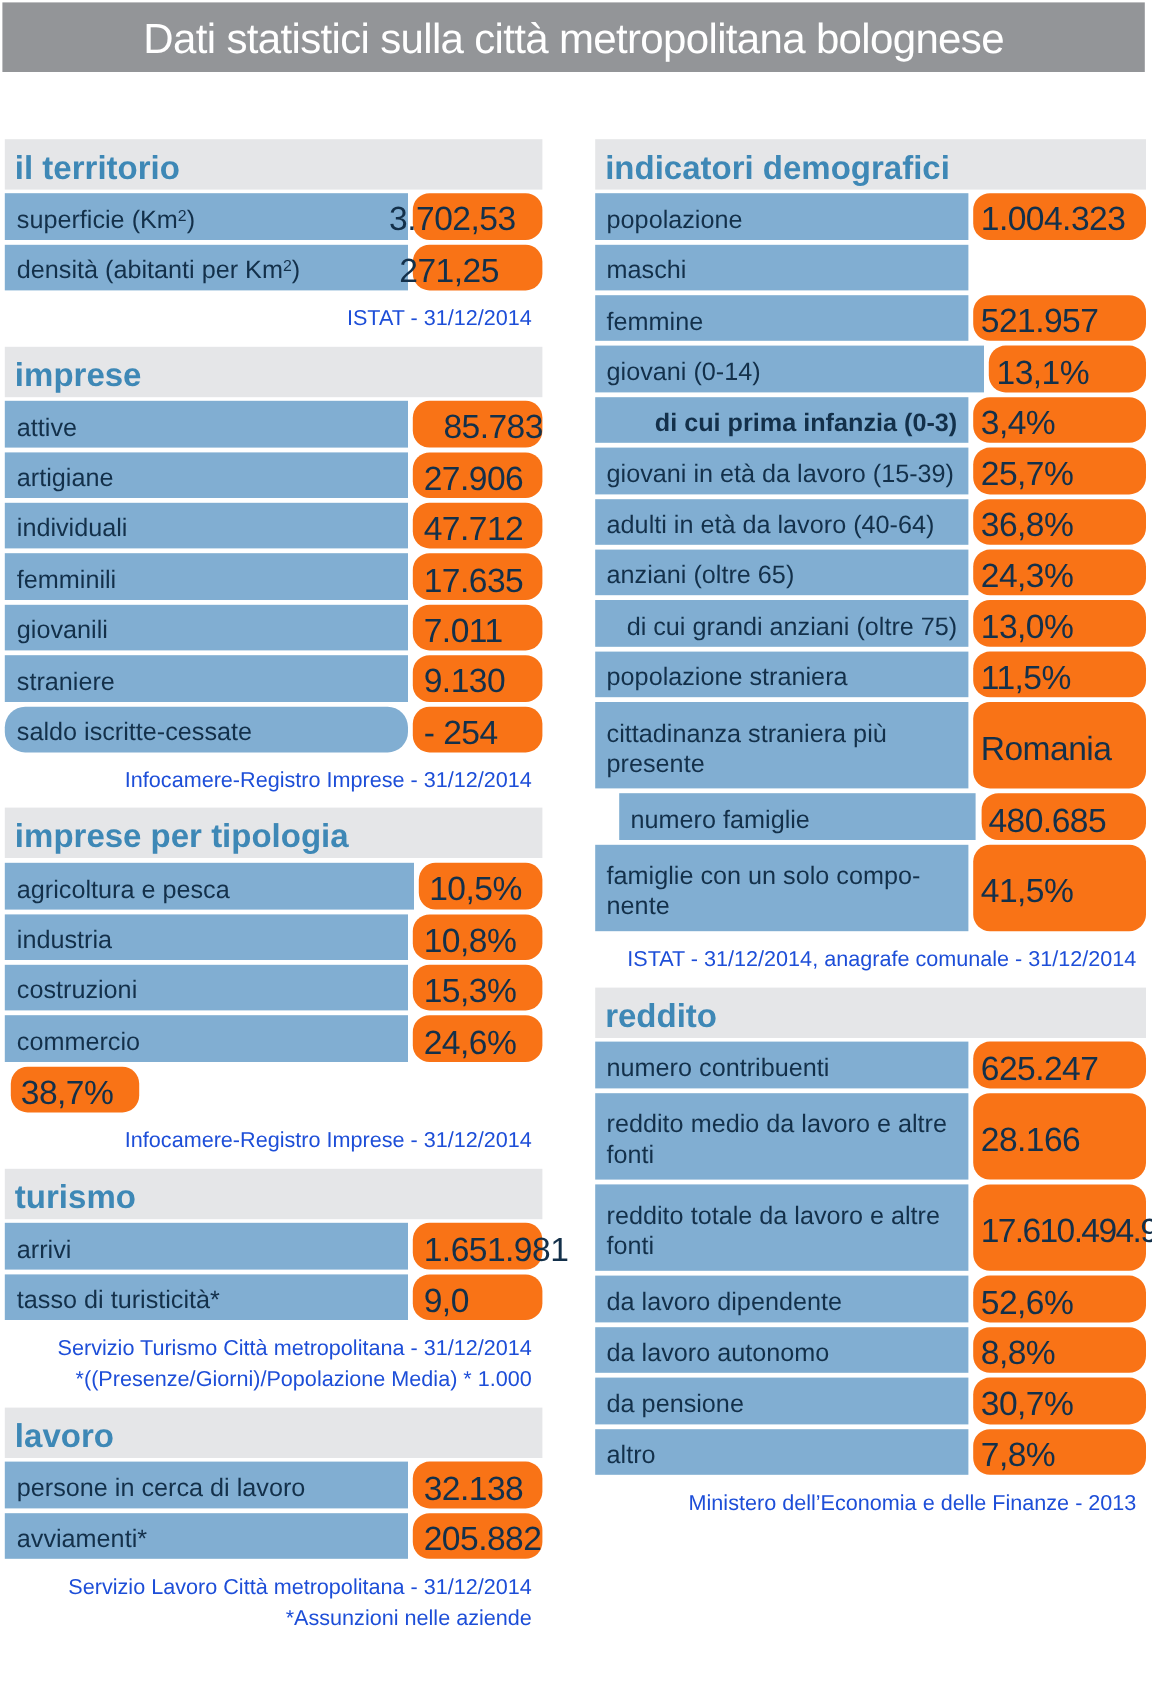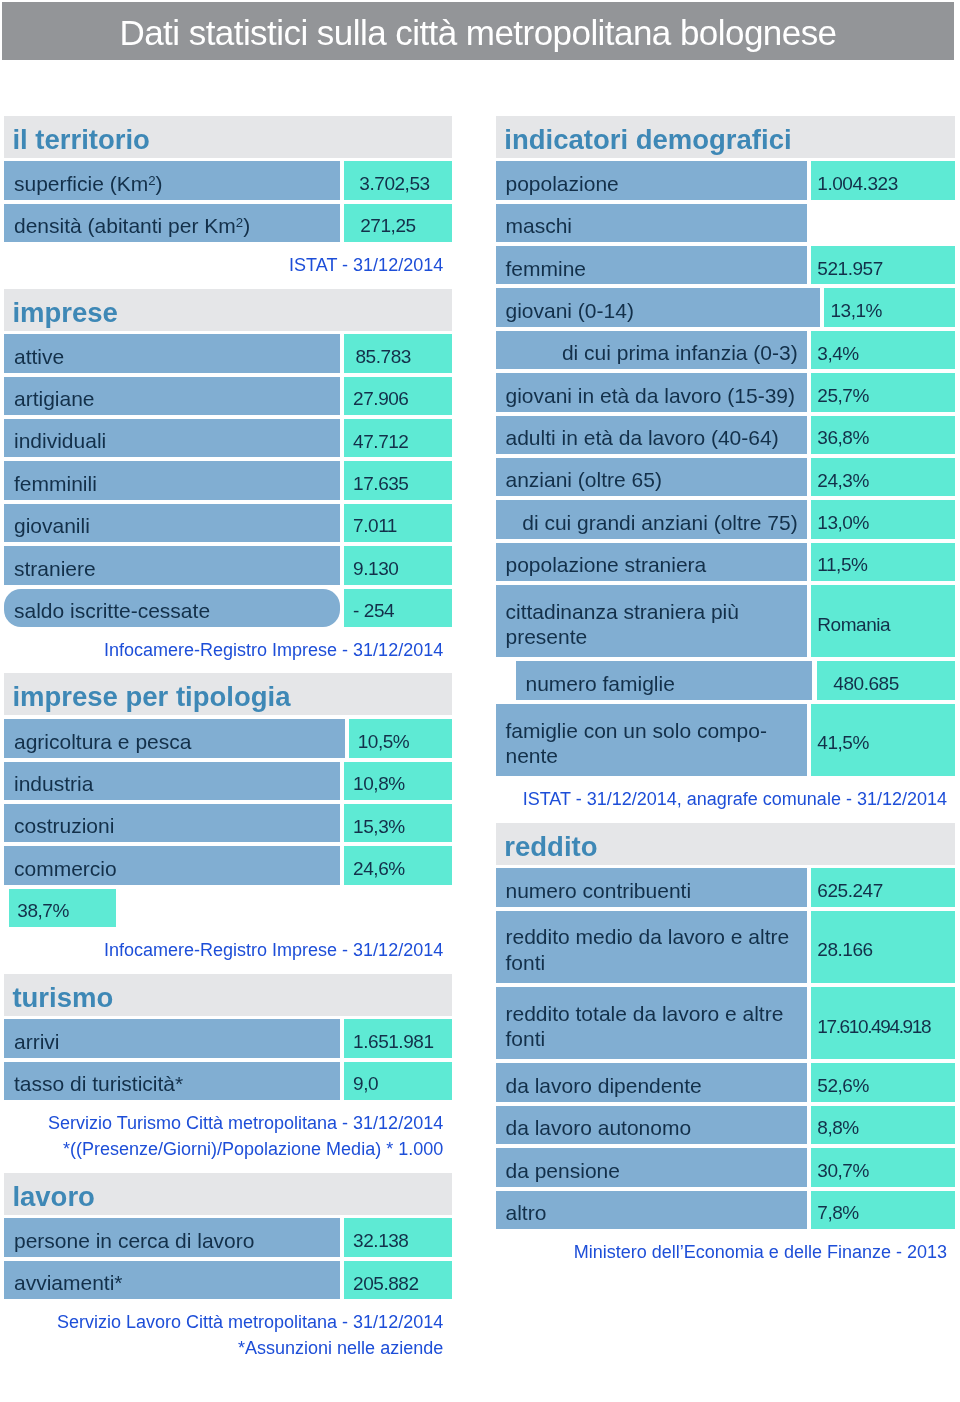--- a/index.html
+++ b/index.html
@@ -15,22 +15,22 @@
   .colL{left:4.4px;width:447.3px;}
   .colR{left:496.3px;width:459.2px;}
 
   .sect{margin:0 0 0 0;}
   .shead{background:#e5e6e8;color:#3e88b6;font-weight:bold;font-size:27.5px;height:42px;line-height:48px;
          padding:0 0 0 8px;box-sizing:border-box;letter-spacing:0px;}
   .rows{margin-top:3.7px;}
   .row{display:flex;height:38.4px;margin-bottom:4px;}
   .k{background:#81aed2;color:#13304a;font-size:21px;display:flex;align-items:center;
      padding:6px 6px 0 10px;box-sizing:border-box;line-height:1.215;}
-  .v{background:#5eead4;color:#13304a;font-size:19px;display:flex;align-items:center;
-     padding:6px 4px 0 9px;box-sizing:border-box;margin-left:4px;letter-spacing:-0.45px;line-height:1.215;}
+  .v{background:#f97316;color:#13304a;font-size:28px;display:flex;align-items:center;
+     padding:6px 4px 0 9px;box-sizing:border-box;margin-left:4px;letter-spacing:-0.45px;line-height:1.215;border-radius:14px;}
   .row.tall{height:72.3px;}
   .row:last-child{margin-bottom:0;}
   .k.r{justify-content:flex-end;padding-right:9px;text-align:right;}
   .v.r{justify-content:flex-end;padding-right:22px;}
   .k .w{display:block;}
   .k sup{font-size:0.63em;vertical-align:baseline;position:relative;top:-0.46em;letter-spacing:0;}
   .src{font-size:18px;color:#1d4ed8;line-height:26.2px;text-align:right;padding:9.8px 8.5px 10.5px 0;}
 </style>
 </head>
 <body>
@@ -60,21 +60,21 @@
           <div>ISTAT - 31/12/2014</div>
         </div>
       </div>
       <div class="sect">
         <div class="shead">imprese</div>
         <div class="rows">
           <div class="row">
             <div class="k" style="width: 335.8px; padding-left: 9.6px;">
               <span class="w">attive</span>
             </div>
-            <div class="v" style="width: 107.2px; margin-left: 4.3px; padding-left: 11px; white-space: nowrap;">85.783</div>
+            <div class="v" style="width: 107.2px; margin-left: 4.3px; padding-left: 25px; white-space: nowrap;">85.783</div>
           </div>
           <div class="row">
             <div class="k" style="width: 335.8px; padding-left: 9.6px;">
               <span class="w">artigiane</span>
             </div>
             <div class="v" style="width: 107.2px; margin-left: 4.3px; padding-left: 8.6px; white-space: nowrap;">27.906</div>
           </div>
           <div class="row">
             <div class="k" style="width: 335.8px; padding-left: 9.6px;">
               <span class="w">individuali</span>
@@ -209,21 +209,21 @@
             </div>
             <div class="v" style="width: 144.2px; margin-left: 4.6px; padding-left: 6px; white-space: nowrap;">521.957</div>
           </div>
           <div class="row">
             <div class="k" style="width: 357px; padding-left: 9.2px; align-items: center;">
               <span class="w">giovani (0-14)</span>
             </div>
             <div class="v" style="width: 144.2px; margin-left: 4.6px; padding-left: 6px; white-space: nowrap;">13,1%</div>
           </div>
           <div class="row">
-            <div class="k r" style="width: 310.4px; padding-left: 17px;">
+            <div class="k r" style="width: 310.4px; padding-left: 17px; font-weight: bold;">
               <span class="w">di cui prima infanzia (0-3)</span>
             </div>
             <div class="v" style="width: 144.2px; margin-left: 4.6px; padding-left: 6px; white-space: nowrap;">3,4%</div>
           </div>
           <div class="row">
             <div class="k" style="width: 310.4px; padding-left: 9.2px;">
               <span class="w">giovani in età da lavoro (15-39)</span>
             </div>
             <div class="v" style="width: 144.2px; margin-left: 4.6px; padding-left: 6px; white-space: nowrap;">25,7%</div>
           </div>
@@ -254,21 +254,21 @@
           <div class="row tall">
             <div class="k" style="width: 310.4px; padding-left: 9.2px;">
               <span class="w">cittadinanza straniera più<br>presente</span>
             </div>
             <div class="v" style="width: 144.2px; margin-left: 4.6px; padding-left: 6px; white-space: nowrap;">Romania</div>
           </div>
           <div class="row">
             <div class="k" style="width: 310.4px; padding-left: 9.2px; margin-left: 20px;">
               <span class="w">numero famiglie</span>
             </div>
-            <div class="v" style="width: 144.2px; margin-left: 5px; padding-left: 16px; white-space: nowrap;">480.685</div>
+            <div class="v" style="width: 144.2px; margin-left: 5px; padding-left: 6px; white-space: nowrap;">480.685</div>
           </div>
           <div class="row tall">
             <div class="k" style="width: 310.4px; padding-left: 9.2px;">
               <span class="w">famiglie con un solo compo-<br>nente</span>
             </div>
             <div class="v" style="width: 144.2px; margin-left: 4.6px; padding-left: 6px; white-space: nowrap;">41,5%</div>
           </div>
         </div>
         <div class="src">
           <div>ISTAT - 31/12/2014, anagrafe comunale - 31/12/2014</div>

